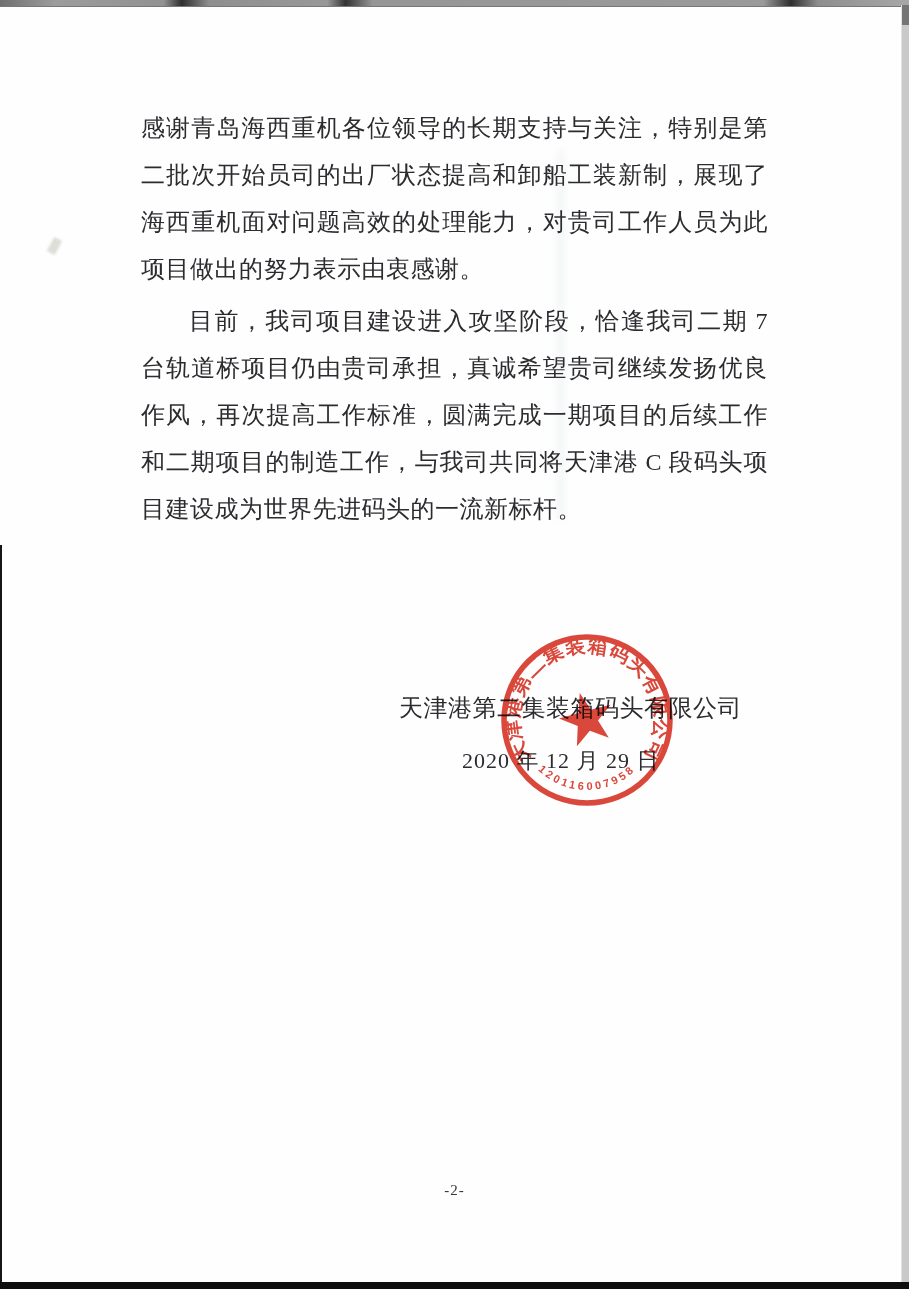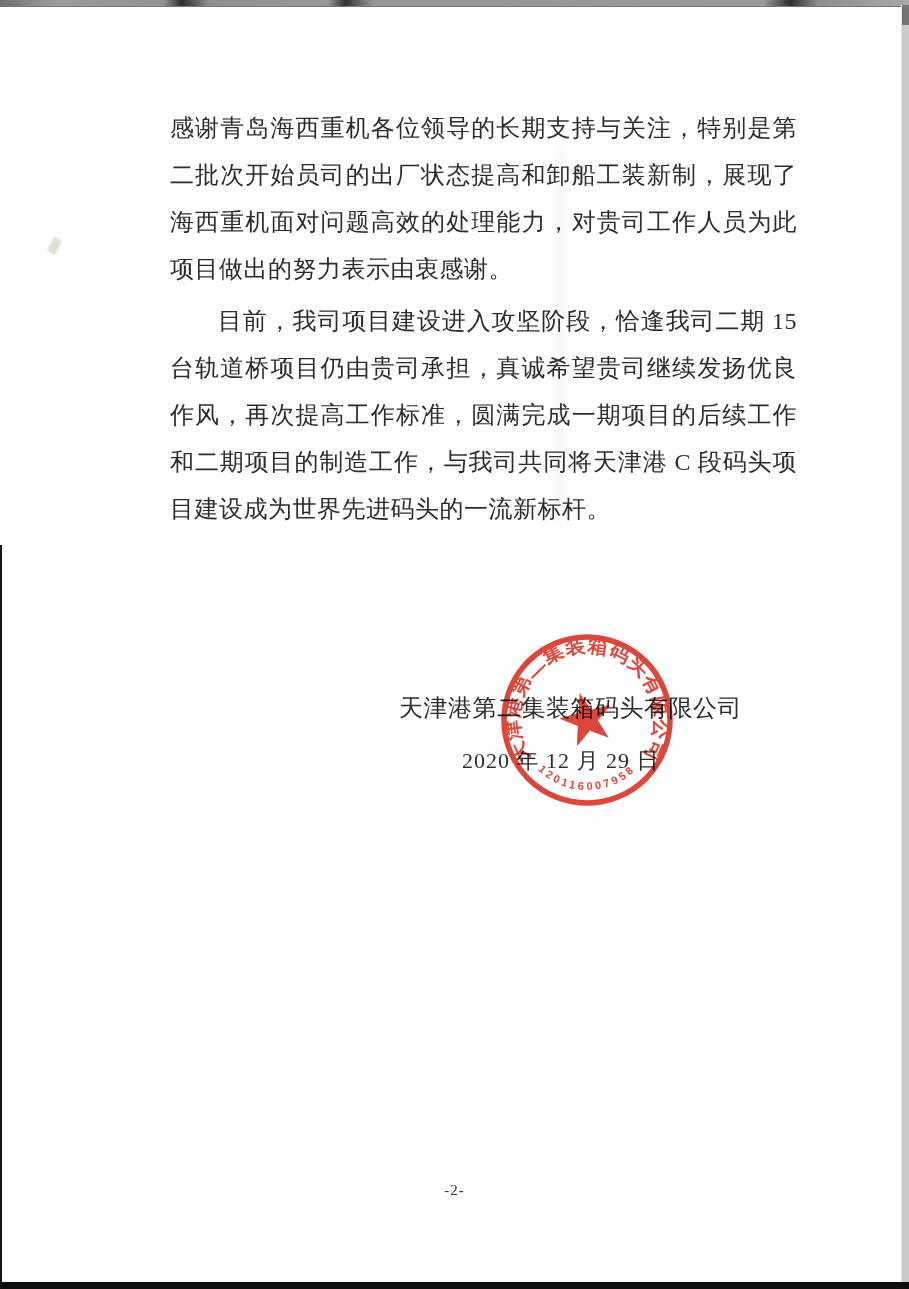--- a/index.html
+++ b/index.html
@@ -38,21 +38,21 @@
   }
   .smudge-speck{
     position:absolute;left:50px;top:238px;width:9px;height:16px;
     background:rgba(140,140,120,0.28);filter:blur(1px);
     transform:rotate(28deg);
   }
   
   .letter-text{
     position:absolute;left:141px;top:105px;width:627px;
     font-size:24px;line-height:47px;letter-spacing:0.5px;
-    text-align:justify;text-align-last:left;margin-left:29px;
+    text-align:justify;text-align-last:left;
   }
   .letter-text p{margin:0;}
   .letter-text p.indent{text-indent:2em;}
   .letter-text p + p{margin-top:5px;}
   
   .sig-company{
     position:absolute;left:399px;top:692px;width:345px;
     font-size:24px;letter-spacing:0.5px;white-space:nowrap;
   }
   .sig-date{
@@ -82,21 +82,21 @@
 
   <div class="edge-top"></div>
   <div class="edge-bottom"></div>
   <div class="edge-right"></div>
   <div class="edge-left"></div>
   <div class="smudge-streak"></div>
   <div class="smudge-speck"></div>
 
   <div class="letter-text">
     <p>感谢青岛海西重机各位领导的长期支持与关注，特别是第二批次开始员司的出厂状态提高和卸船工装新制，展现了海西重机面对问题高效的处理能力，对贵司工作人员为此项目做出的努力表示由衷感谢。</p>
-    <p class="indent">目前，我司项目建设进入攻坚阶段，恰逢我司二期 15 台轨道桥项目仍由贵司承担，真诚希望贵司继续发扬优良作风，再次提高工作标准，圆满完成一期项目的后续工作和二期项目的制造工作，与我司共同将天津港 C 段码头项目建设成为世界先进码头的一流新标杆。</p>
+    <p class="indent">目前，我司项目建设进入攻坚阶段，恰逢我司二期 7 台轨道桥项目仍由贵司承担，真诚希望贵司继续发扬优良作风，再次提高工作标准，圆满完成一期项目的后续工作和二期项目的制造工作，与我司共同将天津港 C 段码头项目建设成为世界先进码头的一流新标杆。</p>
   </div>
 
   <div class="sig-company">天津港第二集装箱码头有限公司</div>
   <div class="sig-date">2020 年 12 月 29 日</div>
 
   <div class="stamp">
     <svg viewBox="0 0 180 180" width="180" height="180" xmlns="http://www.w3.org/2000/svg">
       <defs>
         <path id="sealTopArc" d="M 34.3 129 A 68 68 0 1 1 145.7 129" fill="none"></path>
         <path id="sealBottomArc" d="M 29.4 125 A 70 70 0 0 0 150.6 125" fill="none"></path>

